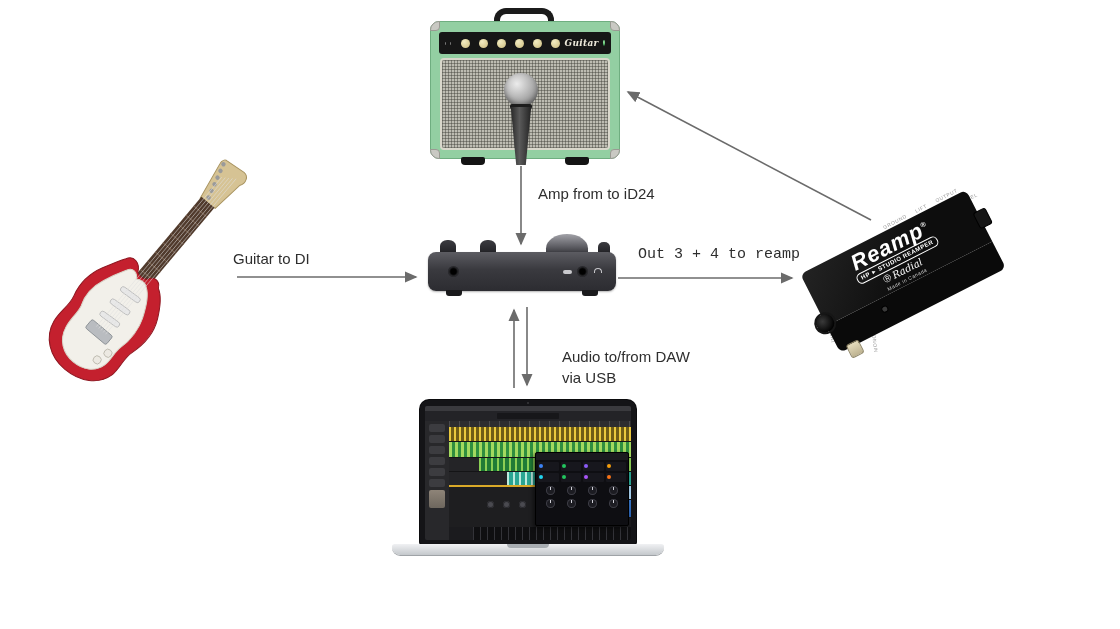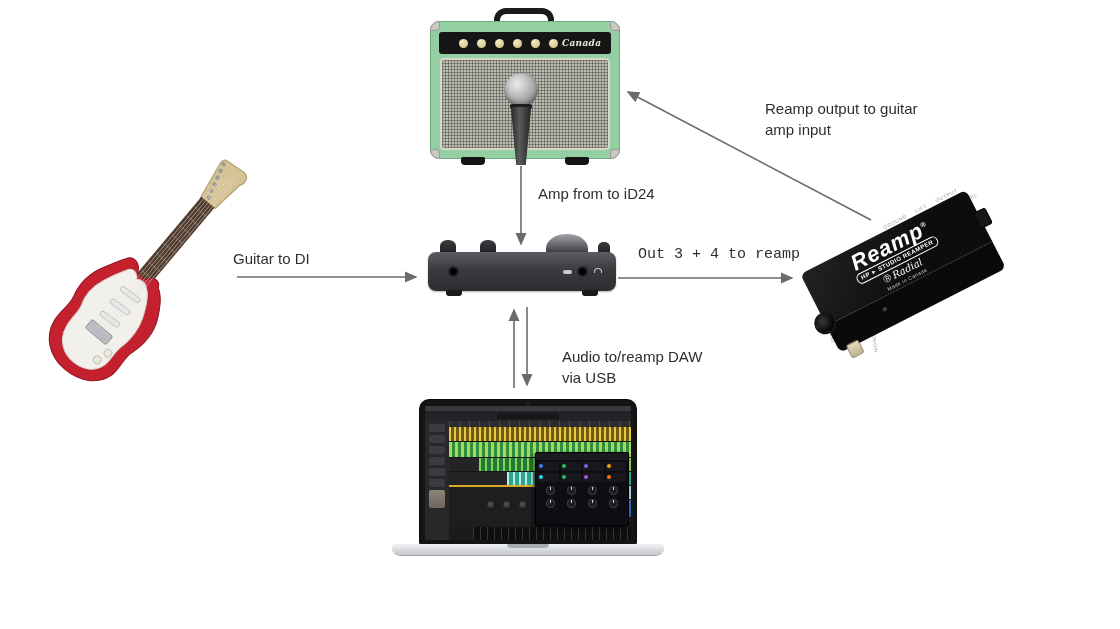--- a/index.html
+++ b/index.html
@@ -124,22 +124,21 @@
     <line x1="521" y1="166" x2="521" y2="244" stroke="#6b6b6b" stroke-width="1.6" marker-end="url(#ah)"></line>
     <line x1="618" y1="278" x2="792" y2="278" stroke="#6b6b6b" stroke-width="1.6" marker-end="url(#ah)"></line>
     <line x1="871" y1="220" x2="628" y2="92" stroke="#6b6b6b" stroke-width="1.6" marker-end="url(#ah)"></line>
     <line x1="514" y1="388" x2="514" y2="310" stroke="#6b6b6b" stroke-width="1.6" marker-end="url(#ah)"></line>
     <line x1="527" y1="307" x2="527" y2="385" stroke="#6b6b6b" stroke-width="1.6" marker-end="url(#ah)"></line>
   </svg>
 
   <div class="lbl" style="left:233px;top:248px;">Guitar to DI</div>
   <div class="lbl" style="left:538px;top:183px;">Amp from to iD24</div>
   <div class="lbl" style="left:638px;top:244px;font-family:Liberation Mono, monospace;">Out 3 + 4 to reamp</div>
-  <div class="lbl" style="left:765px;top:98px;"><span>Reamp output to guitar</span><br><span>amp input</span></div>
-  <div class="lbl" style="left:562px;top:346px;"><span>Audio to/reamp DAW</span><br><span>via USB</span></div>
+  <div class="lbl" style="left:562px;top:346px;"><span>Audio to/from DAW</span><br><span>via USB</span></div>
 
   <svg class="abs" style="left:28px;top:146px;" width="230" height="250" viewBox="0 0 230 250">
     <g transform="translate(14,34) rotate(40 100 100)">
 
       <path d="M 89,-46 L 109,-48 C 115,-48 118,-41 114,-35 L 110,-2 L 92,0 L 85,-39 C 84,-43 86,-46 89,-46 Z" fill="#d6c394" stroke="#a8935f" stroke-width="1"></path>
       <g fill="#9a9a9a">
         <circle cx="88" cy="-41" r="2.2"></circle>
           <circle cx="90" cy="-34" r="2.2"></circle>
         <circle cx="92" cy="-27" r="2.2"></circle>
           <circle cx="94" cy="-20" r="2.2"></circle>
@@ -188,21 +187,21 @@
         <span class="amp-jack"></span>
         <span class="amp-jack"></span>
         <span class="amp-knobs">
           <span class="amp-knob"></span>
           <span class="amp-knob"></span>
           <span class="amp-knob"></span>
           <span class="amp-knob"></span>
           <span class="amp-knob"></span>
           <span class="amp-knob"></span>
         </span>
-        <span class="amp-logo">Canada</span>
+        <span class="amp-logo">Guitar</span>
         <span class="amp-jewel"></span>
       </div>
       <div class="amp-grille"></div>
       <div class="amp-corner" style="left:-1px;top:-1px;border-radius:9px 0 4px 0;"></div>
       <div class="amp-corner" style="right:-1px;top:-1px;border-radius:0 9px 0 4px;"></div>
       <div class="amp-corner" style="left:-1px;bottom:-1px;border-radius:0 4px 0 9px;"></div>
       <div class="amp-corner" style="right:-1px;bottom:-1px;border-radius:4px 0 9px 0;"></div>
       <div class="amp-foot" style="left:30px;"></div>
       <div class="amp-foot" style="right:30px;"></div>
     </div>

